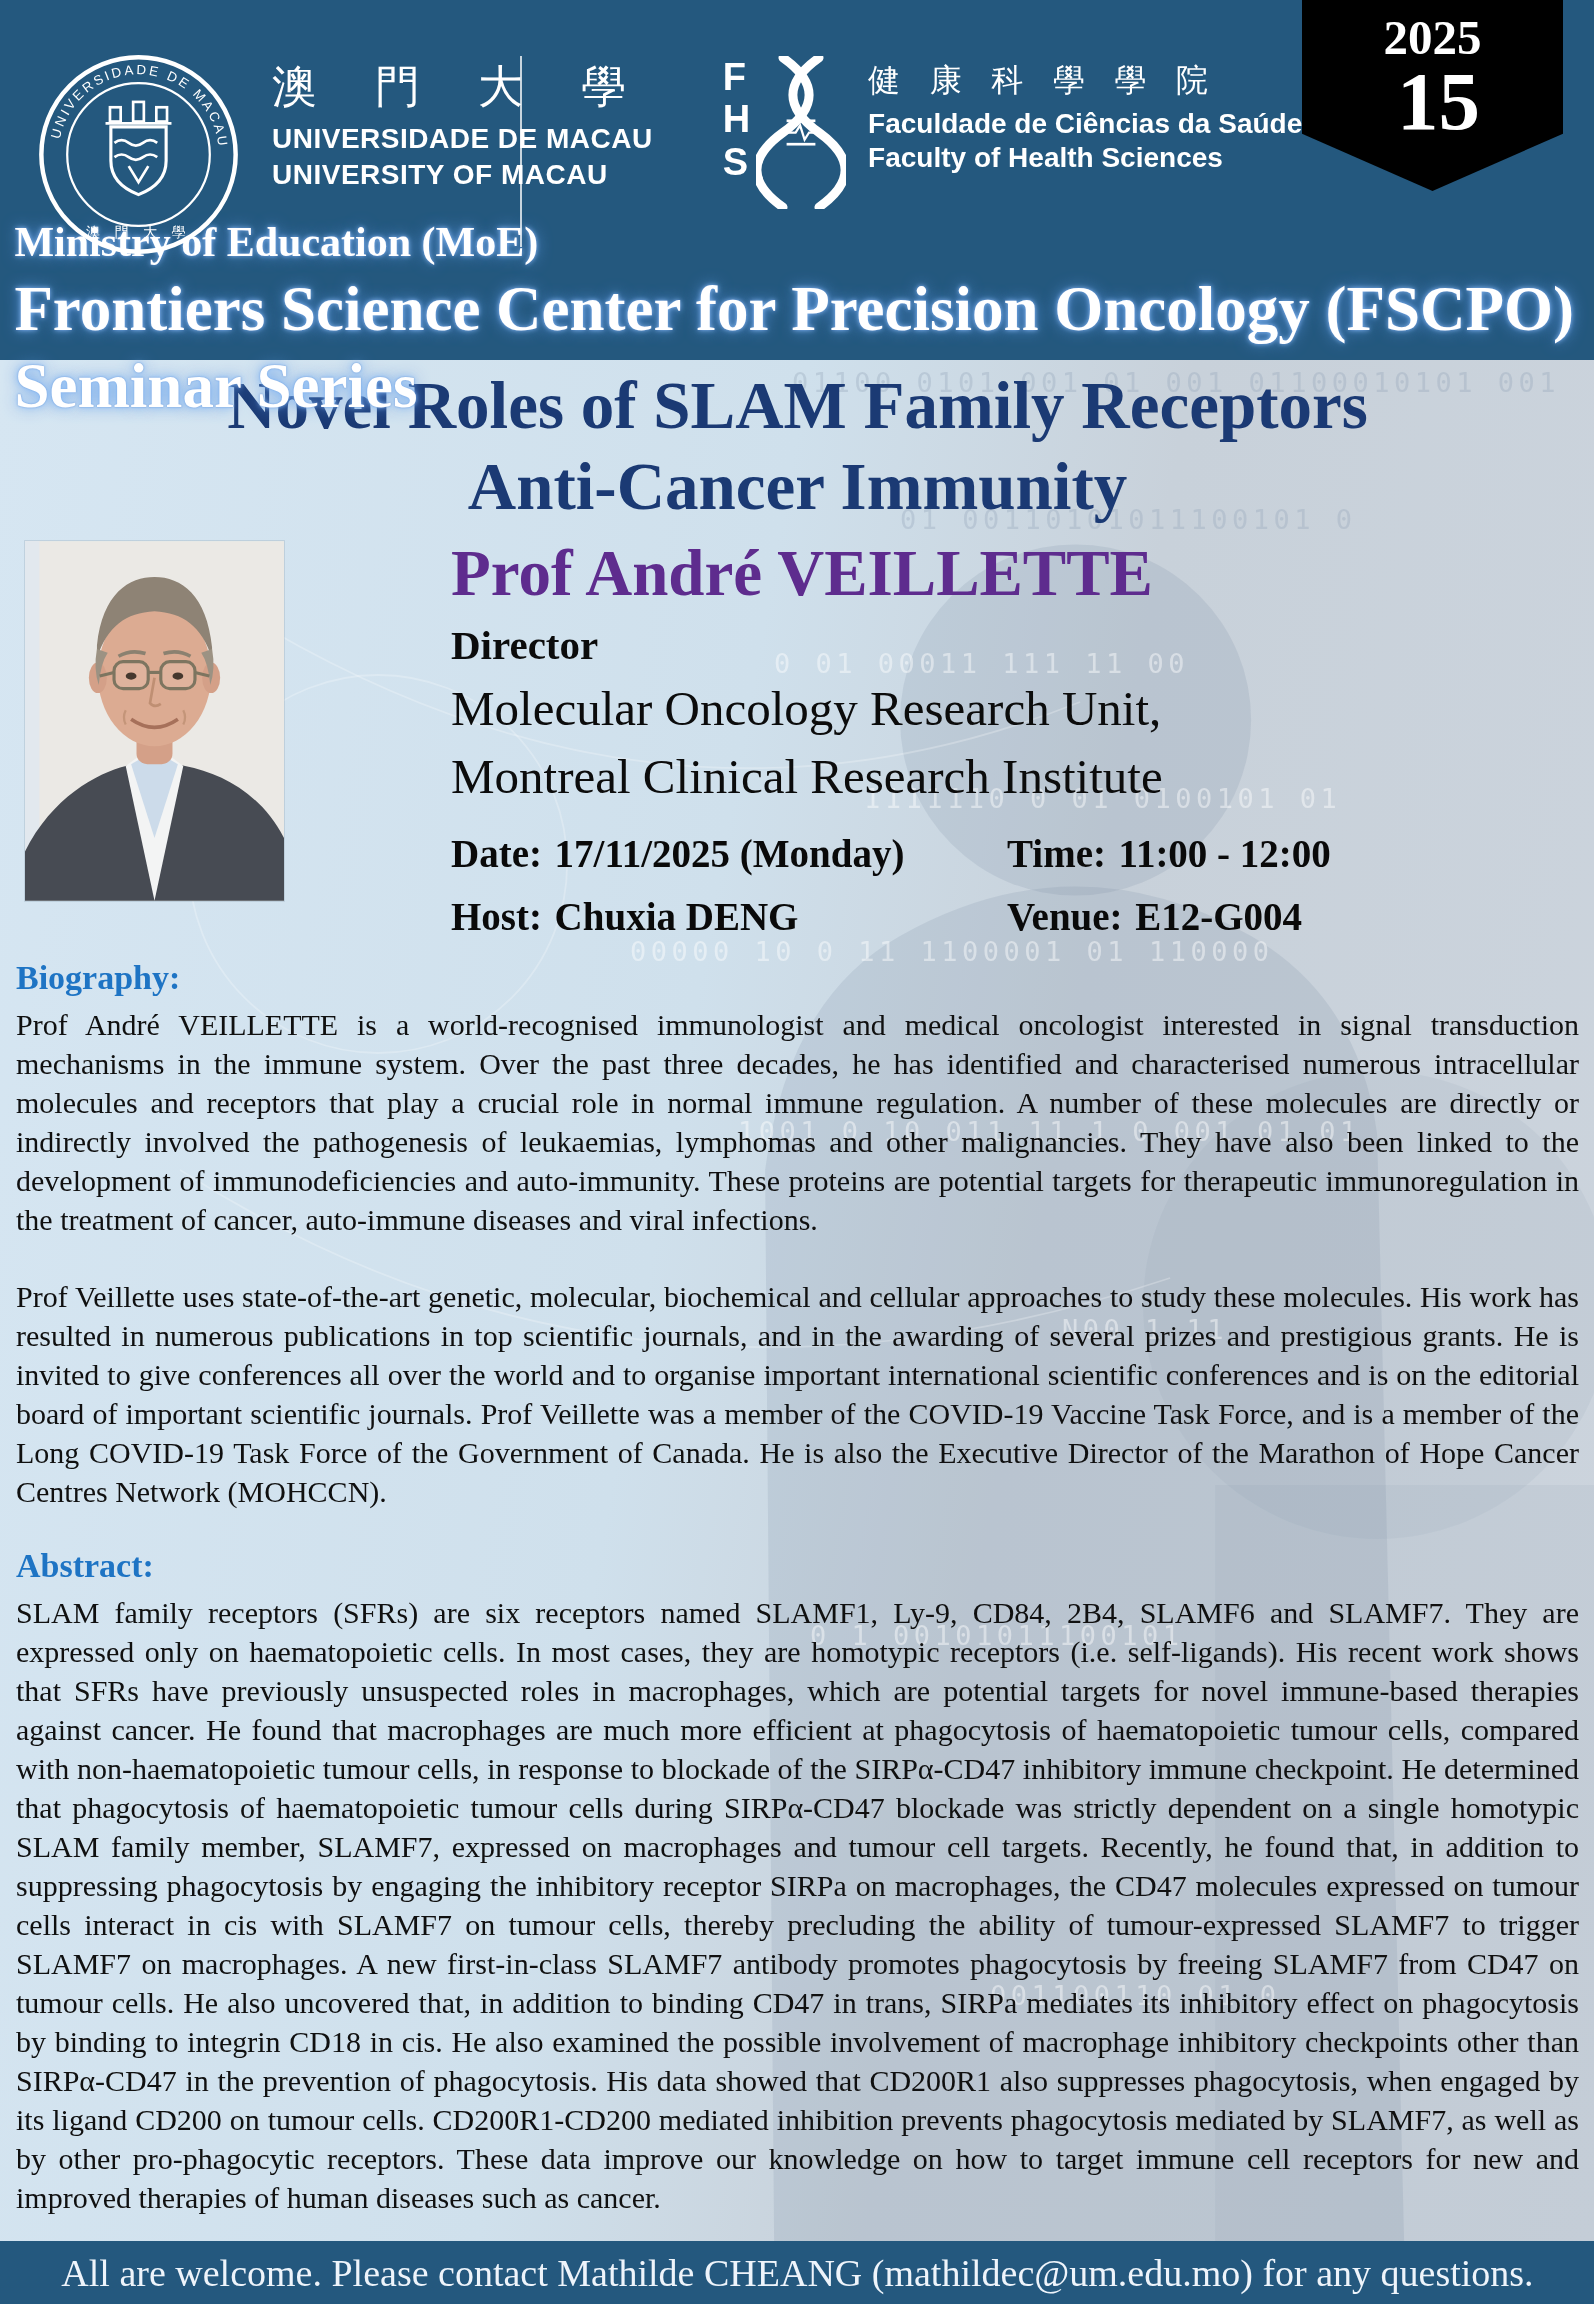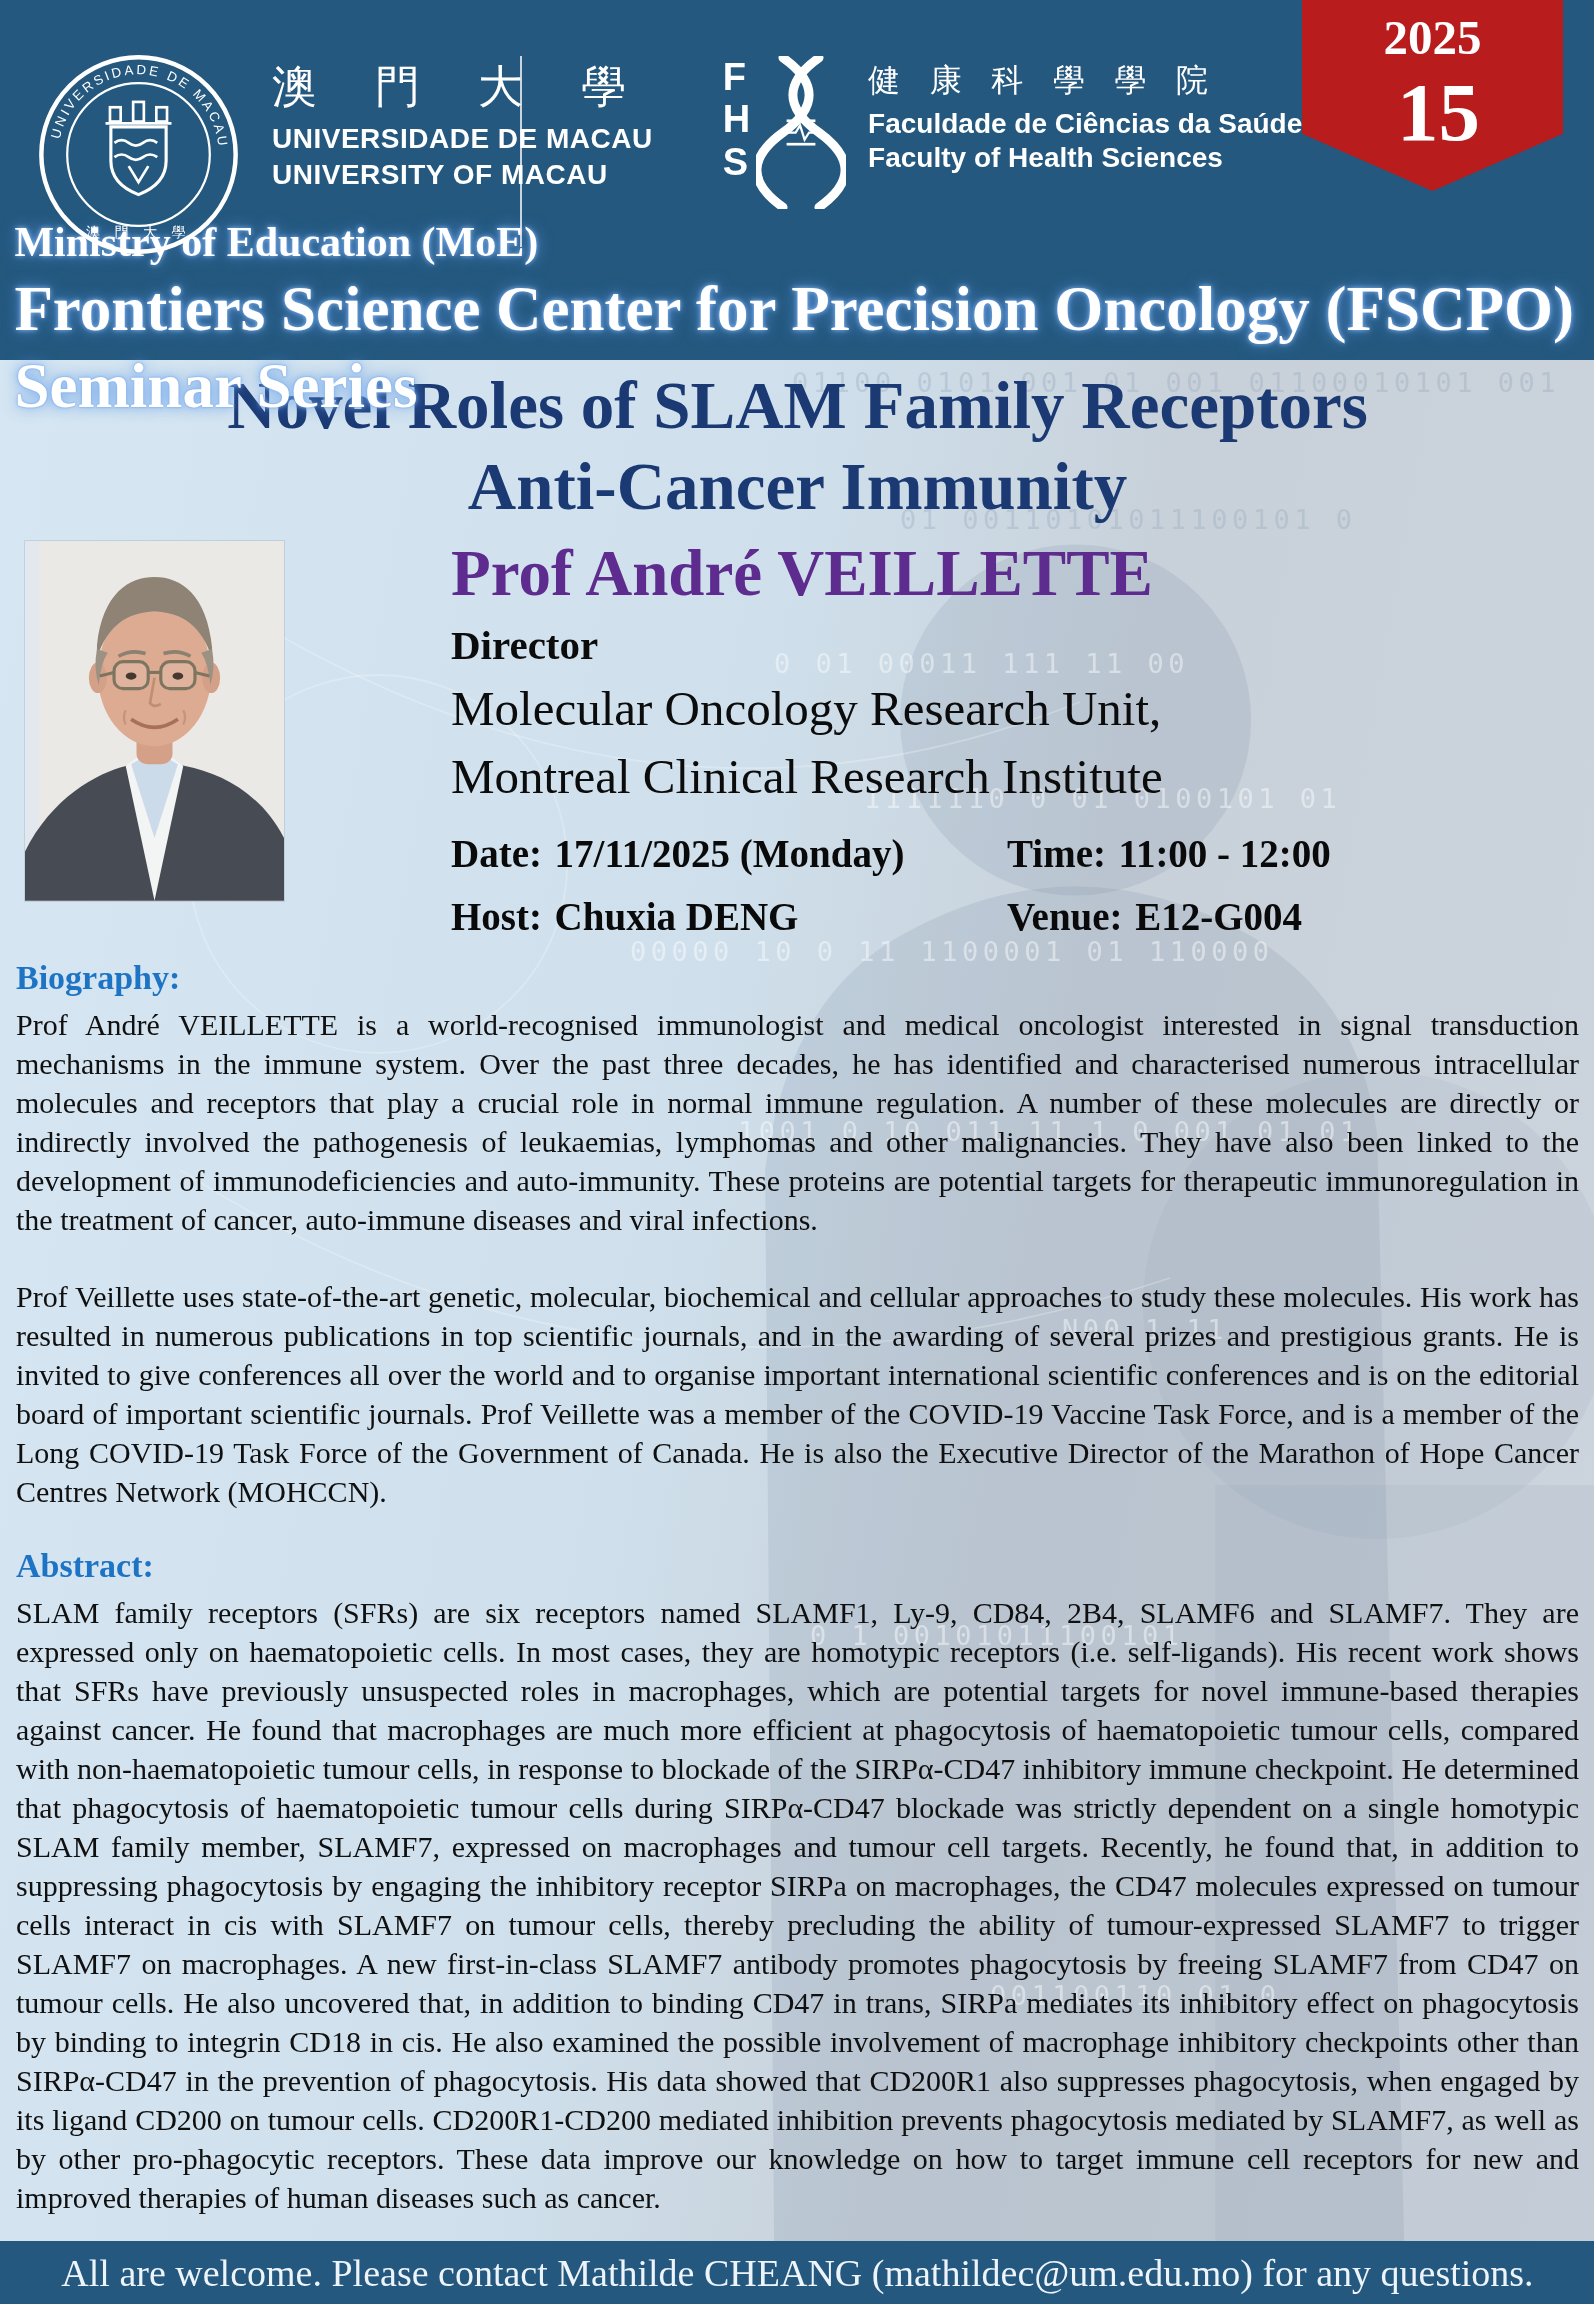--- a/index.html
+++ b/index.html
@@ -20,24 +20,24 @@
   .um-pt{margin-top:9px;}
   .hdr-divider{position:absolute;left:520px;top:56px;width:1.8px;height:191px;background:rgba(255,255,255,.75);}
   .fhs-block{display:flex;align-items:flex-start;margin-left:70px;padding-top:3.6px;}
   .fhs-letters{font-family:"Liberation Sans",sans-serif;font-weight:bold;font-size:38px;line-height:1.12;letter-spacing:0.9px;}
   .fhs-dna{margin:0 9px 0 5.4px;}
   .fhs-text{margin-left:12.6px;padding-top:5.4px;}
   .fhs-cn{font-size:32px;letter-spacing:10.8px;line-height:1.2;}
   .fhs-pt,.fhs-en{font-family:"Liberation Sans",sans-serif;font-weight:bold;font-size:28px;line-height:1.22;}
   .fhs-pt{margin-top:7.2px;}
   .badge{
-    position:absolute;top:0;right:32px;width:261px;height:191px;background:#b91c1c;
+    position:absolute;top:0;right:32px;width:261px;height:191px;background:#000000;
     clip-path:polygon(0 0,100% 0,100% 70%,50% 100%,0 70%);
     display:flex;flex-direction:column;align-items:center;justify-content:flex-start;
-    color:#fff;z-index:6;gap:11px;
+    color:#fff;z-index:6;
   }
   .badge-year{font-size:49px;font-weight:bold;margin-top:12.6px;line-height:1;}
   .badge-num{font-size:83px;font-weight:bold;line-height:.95;margin-left:12px;}
   .series{padding:5.4px 0 0 14.4px;}
   .series-l1{font-size:42px;font-weight:bold;line-height:1.35;}
   .series-l2,.series-l3{font-size:63px;font-weight:bold;line-height:1.22;}
   .series-l1,.series-l2,.series-l3{
     color:#fff;
     text-shadow:0 0 5.4px rgba(150,200,255,.9),0 0 14.4px rgba(90,150,230,.9),0 0 1.8px rgba(40,80,160,.8);
     white-space:nowrap;

